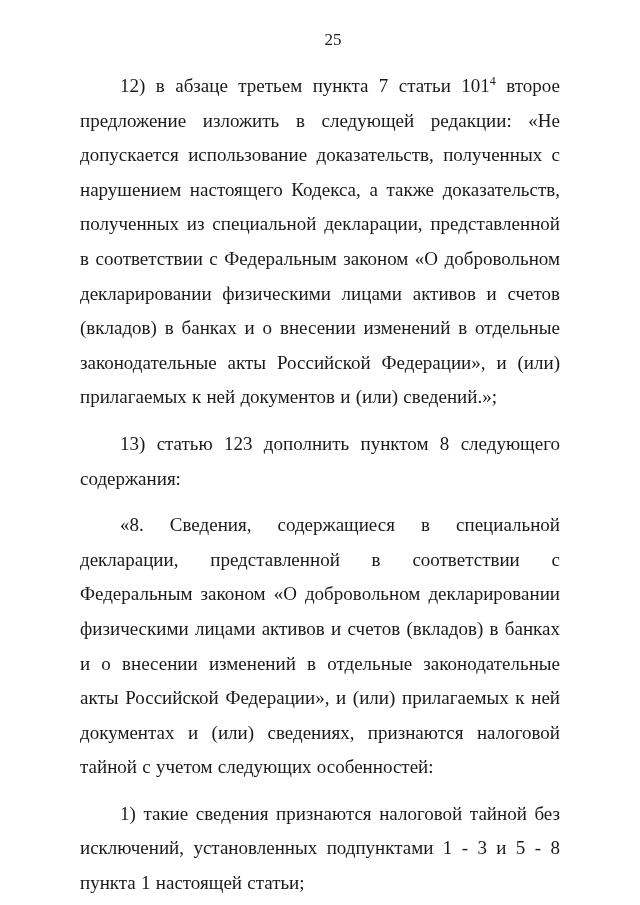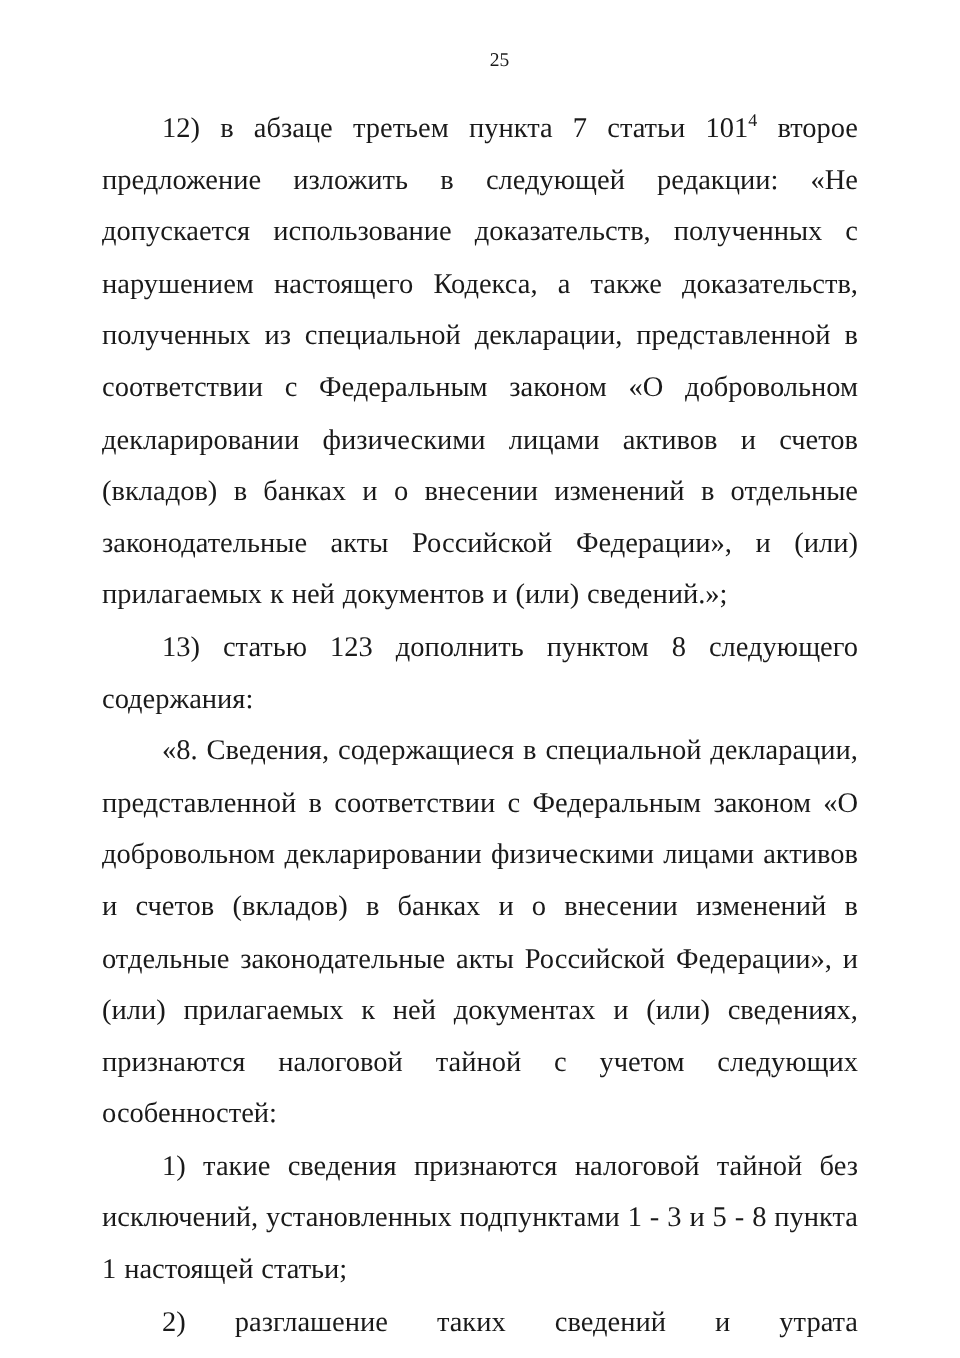--- a/index.html
+++ b/index.html
@@ -13,36 +13,36 @@
     height: 905px;
     margin: 0;
     background: #ffffff;
     box-sizing: border-box;
     padding: 28px 68px 0 68px;
     overflow: hidden;
     font-family: "Liberation Serif", "DejaVu Serif", serif;
     color: #1a1a1a;
   }
   .page-number {
-    font-size: 13px;
+    font-size: 17px;
     line-height: 24px;
     text-align: center;
     margin: 0 0 0 26px;
   }
   .doc-body {
     margin-top: 17px;
     font-size: 19px;
     line-height: 34.6px;
     text-align: justify;
     hyphens: none;
     -webkit-hyphens: none;
     word-spacing: 0.5px;
   }
   .para {
-    margin: 0;
+    margin: 12px;
     padding: 0;
     text-indent: 40px;
   }
   .para.continues {
     
     text-align-last: justify;
   }
   sup.fn {
     font-size: 12px;
     line-height: 0;

